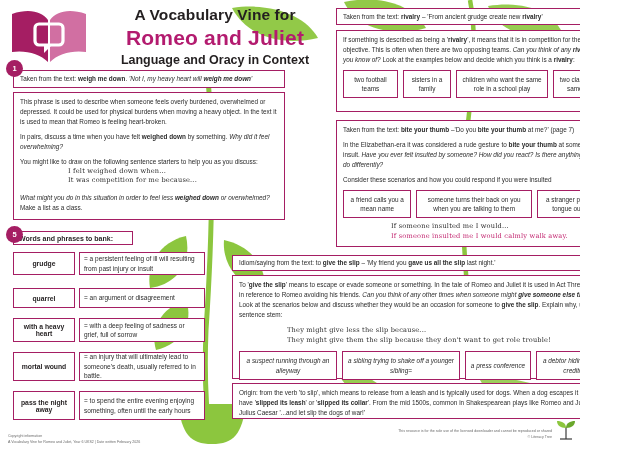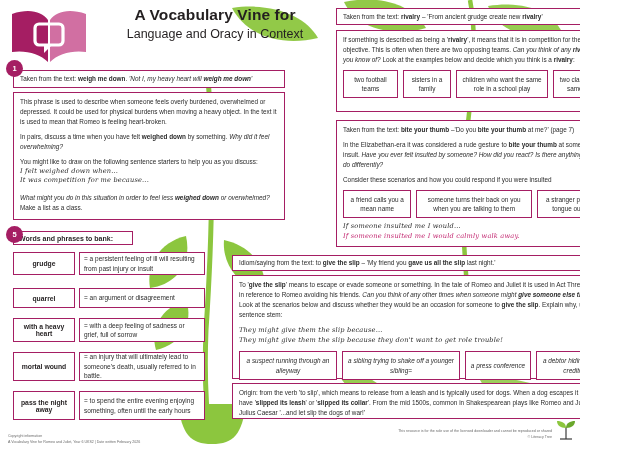--- a/index.html
+++ b/index.html
@@ -13,34 +13,34 @@
 
   
   .vine { position: absolute; z-index: 0; pointer-events: none; }
 
   
   .logo-wrap { position: absolute; left: 8px; top: 4px; width: 82px; height: 68px; z-index: 3; }
 
   .title-block { position: absolute; left: 95px; top: 6px; width: 240px; text-align: center; z-index: 3; }
   .t1 { font-size: 15.5px; font-weight: bold; color: #231f20; letter-spacing: .1px; }
   .t2 { font-size: 21px; font-weight: bold; color: #b31b6f; margin-top: 2px; letter-spacing: .2px; }
-  .t3 { font-size: 12.5px; font-weight: normal; color: #231f20; margin-top: 3px; }
+  .t3 { font-size: 12.5px; font-weight: bold; color: #231f20; margin-top: 3px; }
 
   
   .box {
     position: absolute; background: #ffffff; border: 1.3px solid #a51e63;
     z-index: 2; padding: 4px 6px;
   }
   .box p { font-size: 6.4px; line-height: 1.55; color: #2b2b2b; }
   .box p + p { margin-top: 5px; }
   .b { font-weight: bold; }
   .i { font-style: italic; }
   .bi { font-weight: bold; font-style: italic; }
 
-  .hand { font-family: "DejaVu Serif", serif; font-style: italic; font-size: 6.6px; line-height: 1.5; color:#2b2b2b; letter-spacing:.2px;}
+  .hand { font-family: "DejaVu Serif", serif; font-size: 6.6px; line-height: 1.5; color:#2b2b2b; letter-spacing:.2px;margin-left:48px;}
   .hand-pink { color: #c2256f; }
 
   
   .badge {
     position: absolute; width: 17px; height: 17px; border-radius: 50%;
     background: #a51e63; color: #fff; font-size: 7.5px; font-weight: bold;
     display: flex; align-items: center; justify-content: center; z-index: 6;
   }
 
   
@@ -112,20 +112,21 @@
     <svg width="82" height="68" viewBox="0 0 82 68">
       <path d="M4 10 C 22 4, 34 8, 40 16 L40 58 C 32 50, 18 46, 4 48 Z" fill="#a51e63"></path>
       <path d="M78 10 C 60 4, 48 8, 42 16 L42 58 C 50 50, 64 46, 78 48 Z" fill="#d16fa2"></path>
       <rect x="27" y="20" width="28" height="21" rx="4" fill="none" stroke="#ffffff" stroke-width="3.2"></rect>
       <path d="M36 41 L36 49 L44 41 Z" fill="#ffffff"></path>
     </svg>
   </div>
 
   <div class="title-block">
     <div class="t1">A Vocabulary Vine for</div>
+    <div class="t2">Romeo and Juliet</div>
     <div class="t3">Language and Oracy in Context</div>
   </div>
 
   <div class="badge" style="left:6px; top:60px;">1</div>
   <div class="badge" style="left:612px; top:2px;">2</div>
   <div class="badge" style="left:612px; top:114px;">3</div>
   <div class="badge" style="left:612px; top:252px;">4</div>
   <div class="badge" style="left:6px; top:226px;">5</div>
 
   <div class="box" style="left:13px; top:70px; width:272px; height:18px; display:flex; align-items:center;">
@@ -167,21 +168,21 @@
     <div class="hand" style="margin-top:4px;">If someone insulted me I would...</div>
     <div class="hand hand-pink">If someone insulted me I would calmly walk away.</div>
   </div>
 
   <div class="box" style="left:232px; top:255px; width:392px; height:16px; display:flex; align-items:center;">
     <p><span>Idiom/saying from the text: to </span><span class="b">give the slip</span><span> – 'My friend you </span><span class="b">gave us all the slip</span><span> last night.'</span></p>
   </div>
 
   <div class="box" style="left:232px; top:275px; width:392px; height:104px;">
     <p><span>To '</span><span class="b">give the slip</span><span>' means to escape or evade someone or something. In the tale of Romeo and Juliet it is used in Act Three, Scene 1 in reference to Romeo avoiding his friends. </span><span class="i">Can you think of any other times when someone might </span><span class="bi">give someone else the slip</span><span class="i">?</span><span> Look at the scenarios below and discuss whether they would be an occasion for someone to </span><span class="b">give the slip</span><span>. Explain why, using the sentence stem:</span></p>
-    <div class="hand" style="margin-top:6px;">They might give them the slip because...</div>
+    <div class="hand" style="margin-top:6px;">They might give less the slip because...</div>
     <div class="hand">They might give them the slip because they don't want to get role trouble!</div>
     <div class="chips" style="margin-top:6px;">
       <div class="chip it" style="width:98px;">a suspect running through an alleyway</div>
       <div class="chip it" style="width:118px;">a sibling trying to shake off a younger sibling=</div>
       <div class="chip it" style="width:66px;">a press conference</div>
       <div class="chip it" style="width:76px;">a debtor hiding from a creditor</div>
     </div>
   </div>
 
   <div class="box" style="left:232px; top:383px; width:392px; height:36px;">

